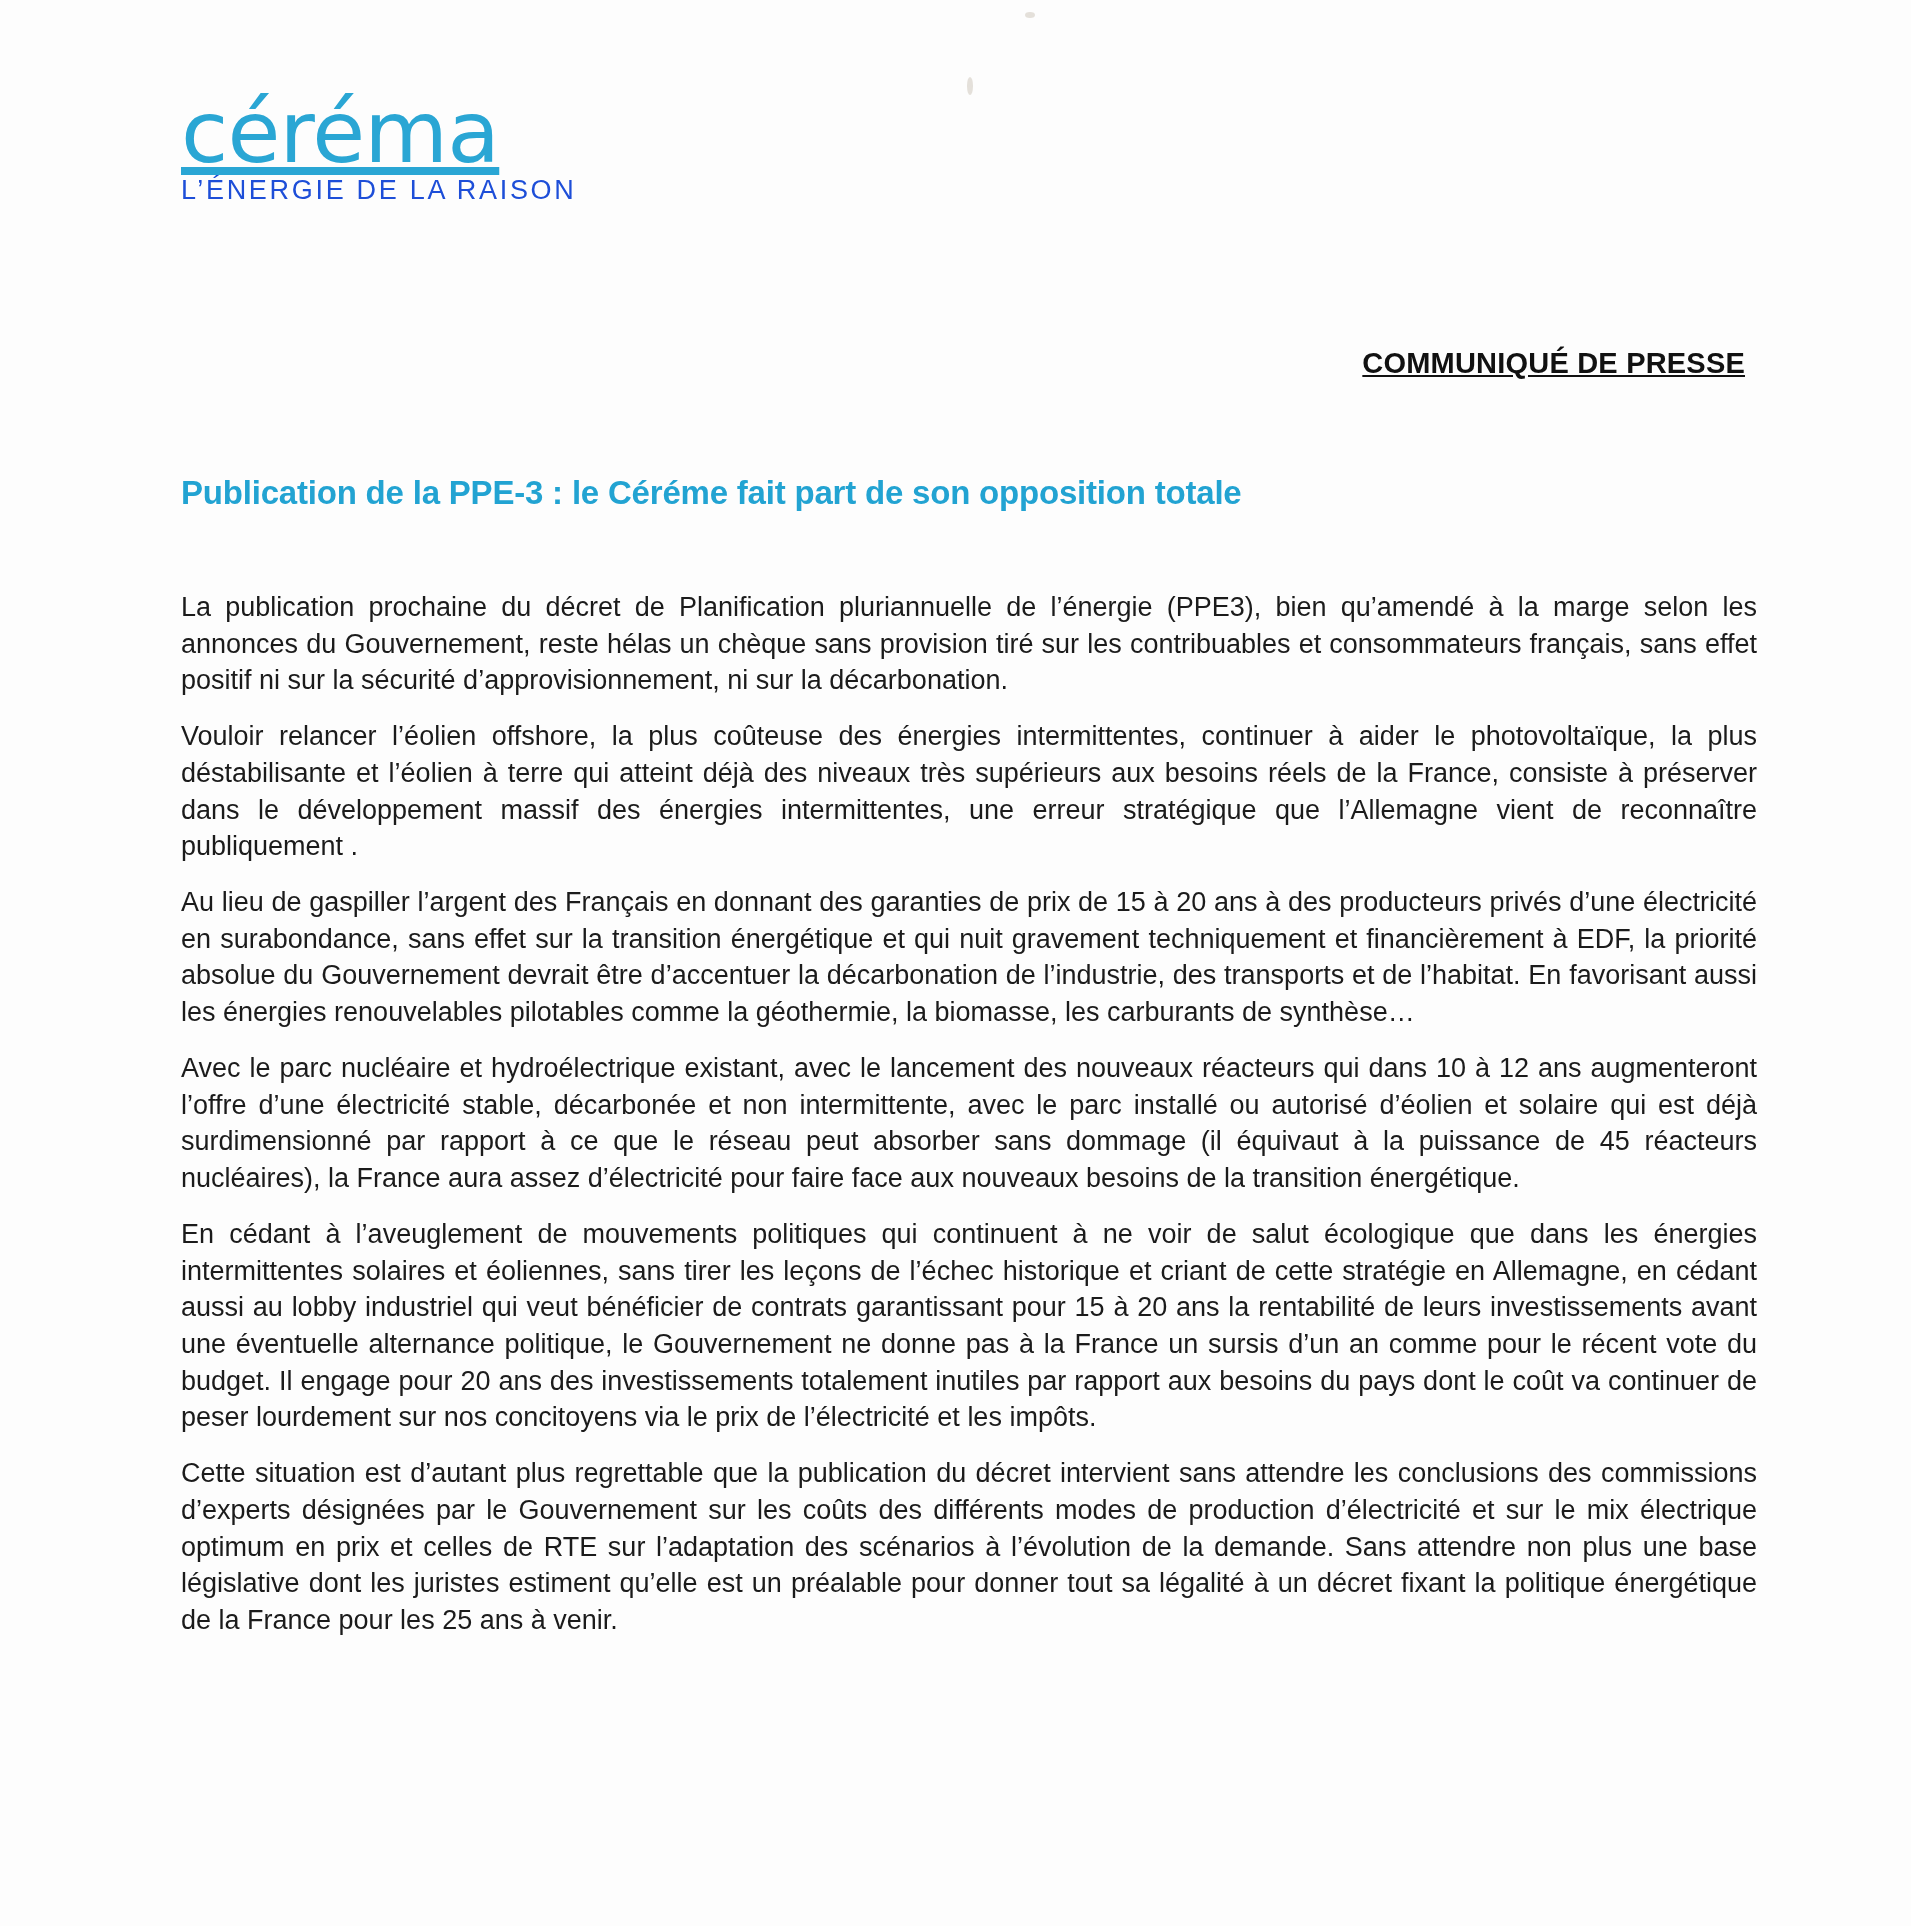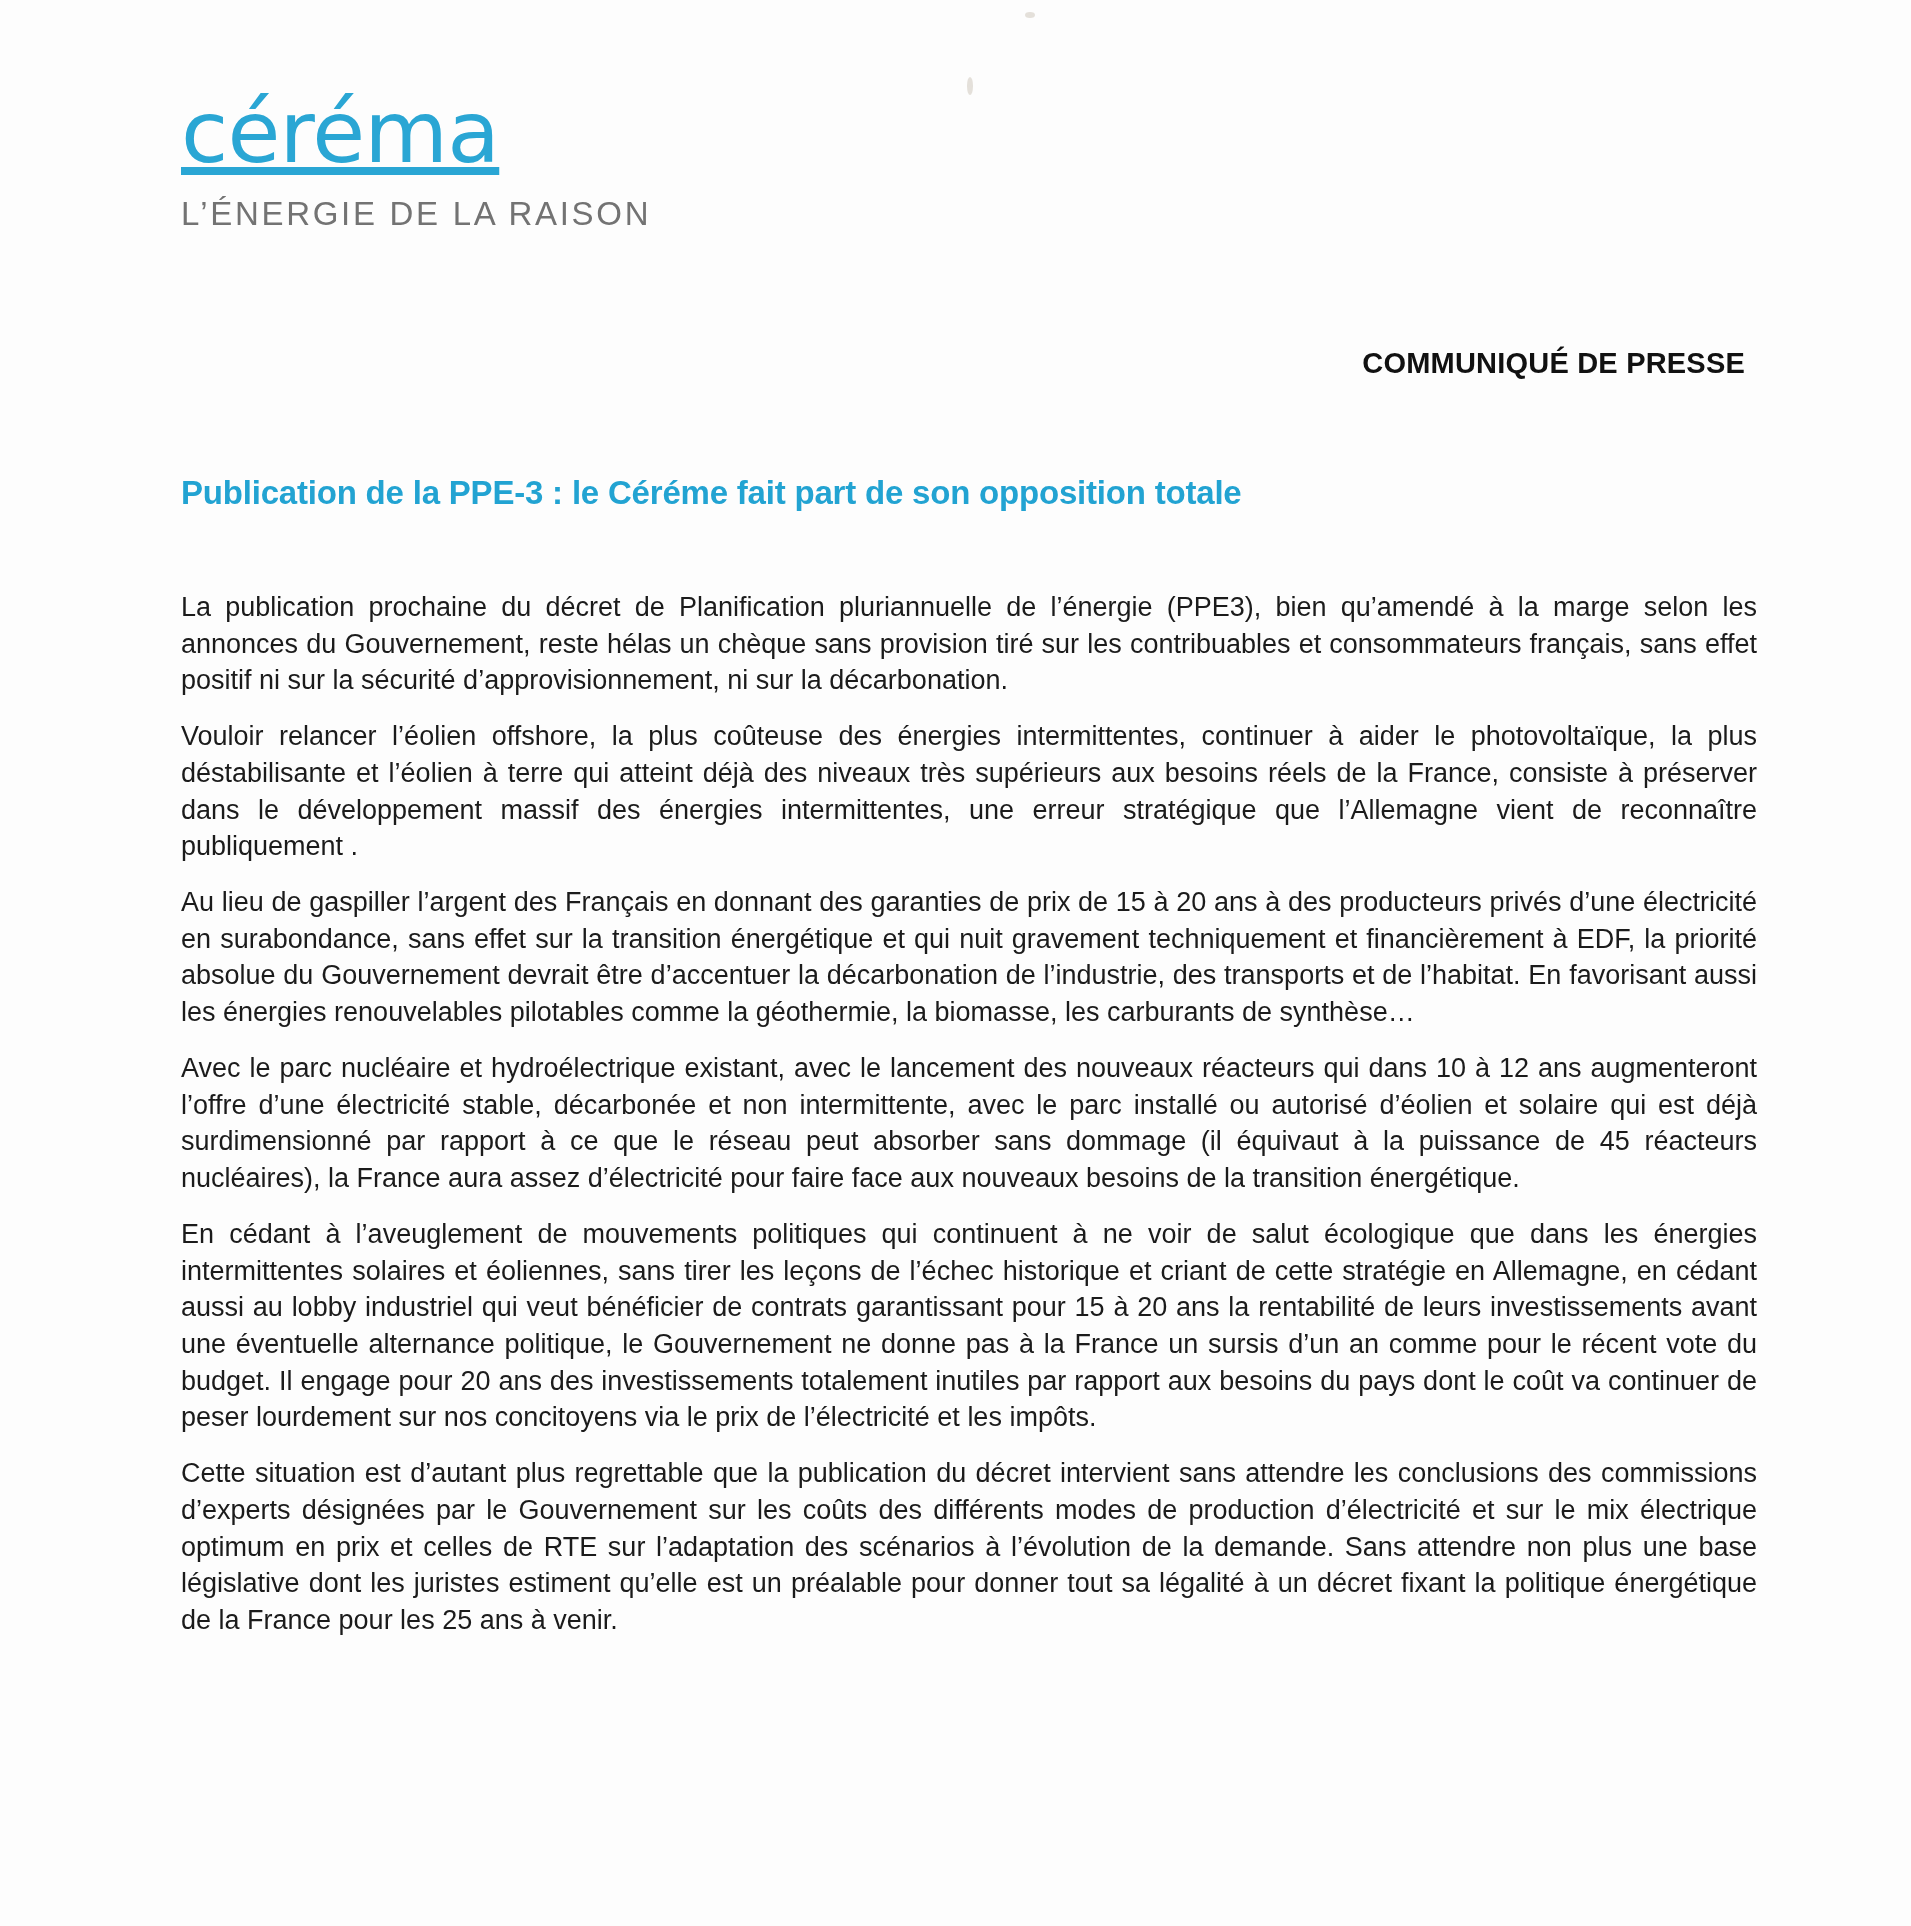--- a/index.html
+++ b/index.html
@@ -36,36 +36,36 @@
   .logo-word {
     font-family: "DejaVu Sans", sans-serif;
     font-size: 86px;
     line-height: 1;
     color: #2aa6d4;
     letter-spacing: -0.8px;
     font-weight: 400;
     text-decoration: underline;
   }
   .logo-tag {
-    margin-top: 20px;
     font-family: "Liberation Sans", sans-serif;
-    font-size: 33px;
+    font-size: 27px;
     letter-spacing: 2.7px;
-    color: #737373;
+    color: #1d4ed8;
     font-weight: 400;
   }
 
   .cdp {
     position: absolute;
     right: 166px;
     top: 347px;
     font-size: 29px;
     font-weight: bold;
     letter-spacing: 0.2px;
     color: #111;
+    text-decoration: underline;
   }
 
   .headline {
     position: absolute;
     left: 181px;
     right: 166px;
     top: 474px;
     font-size: 33px;
     font-weight: bold;
     color: #22a3d2;

